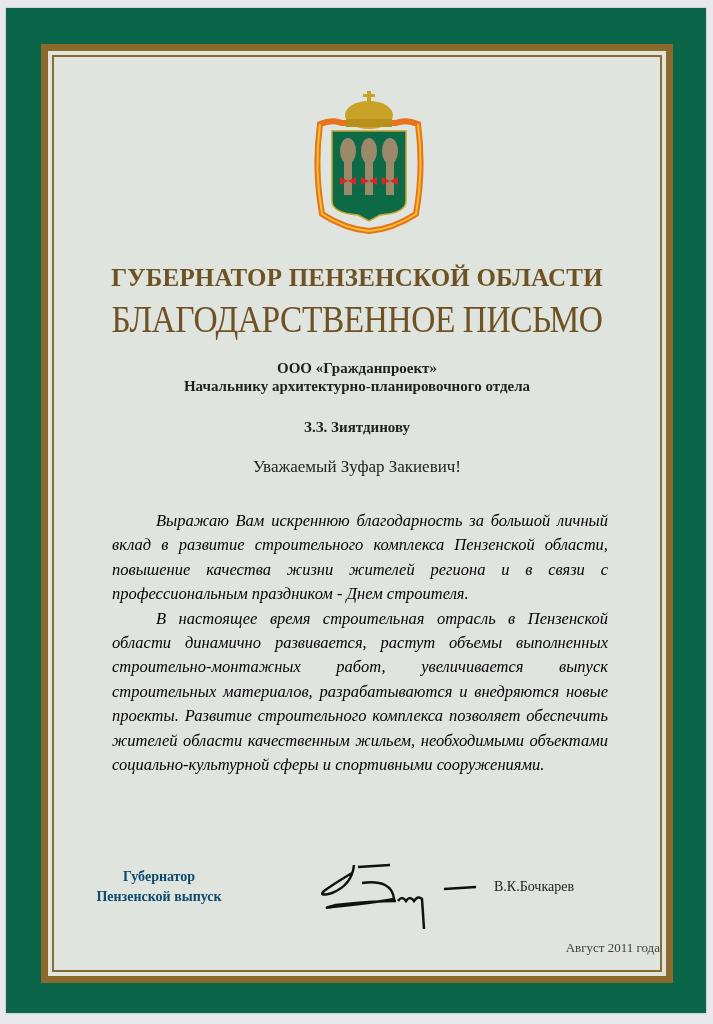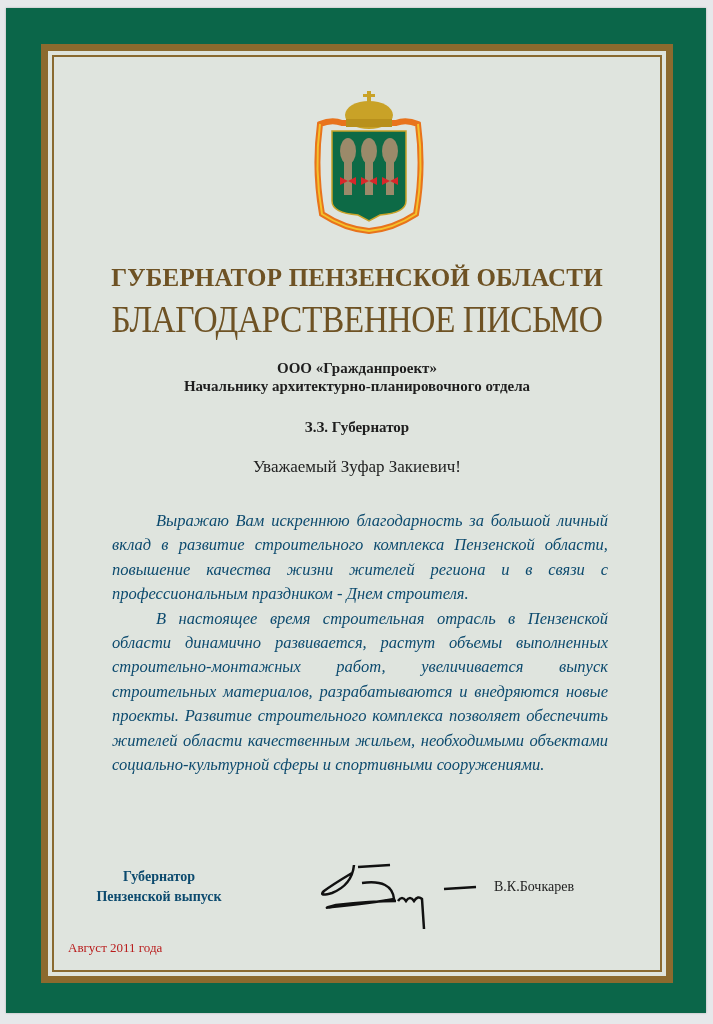--- a/index.html
+++ b/index.html
@@ -45,36 +45,36 @@
     .name {
       position: absolute; left: 0; right: 0; top: 362px; text-align: center;
       font-weight: bold; font-size: 15px; color: #1e1e1e;
     }
     .salutation {
       position: absolute; left: 0; right: 0; top: 400px; text-align: center;
       font-size: 17px; color: #222;
     }
     .body-text {
       position: absolute; left: 58px; right: 52px; top: 452px;
-      font-style: italic; font-size: 16.5px; line-height: 24.4px; color: #0c4a6e;
+      font-style: italic; font-size: 16.5px; line-height: 24.4px; color: #000000;
       text-align: justify;
     }
     .body-text p { margin: 0; text-indent: 44px; }
     .sig-title {
       position: absolute; left: 20px; width: 170px; top: 810px; text-align: center;
       font-weight: bold; font-size: 14px; line-height: 20px; color: #0c4a6e;
     }
     .signature { position: absolute; left: 258px; top: 798px; width: 180px; height: 80px; }
     .sig-name {
       position: absolute; left: 440px; top: 822px;
       font-weight: normal; font-size: 14px; color: #1e1e1e;
     }
     .date {
-      position: absolute; left: 0; right: 0; top: 883px; text-align: left;
-      font-size: 13px; color: #b91c1c; padding-left: 14px;
+      position: absolute; left: 0; right: 0; top: 883px; text-align: right;
+      font-size: 13px; color: #404040; padding-left: 14px;
     }
   </style>
 </head>
 <body>
 
 <div class="sheet">
   <div class="gold-outer">
     <div class="light-band">
       <div class="gold-inner">
         <div class="content">
@@ -107,21 +107,21 @@
           </svg>
 
           <div class="heading1">ГУБЕРНАТОР ПЕНЗЕНСКОЙ ОБЛАСТИ</div>
           <div class="heading2">БЛАГОДАРСТВЕННОЕ ПИСЬМО</div>
 
           <div class="recipient">
             <div>ООО «Гражданпроект»</div>
             <div>Начальнику архитектурно-планировочного отдела</div>
           </div>
 
-          <div class="name">З.З. Губернатор</div>
+          <div class="name">З.З. Зиятдинову</div>
           <div class="salutation">Уважаемый Зуфар Закиевич!</div>
 
           <div class="body-text">
             <p>Выражаю Вам искреннюю благодарность за большой личный вклад в развитие строительного комплекса Пензенской области, повышение качества жизни жителей региона и в связи с профессиональным праздником - Днем строителя.</p>
             <p>В настоящее время строительная отрасль в Пензенской области динамично развивается, растут объемы выполненных строительно-монтажных работ, увеличивается выпуск строительных материалов, разрабатываются и внедряются новые проекты. Развитие строительного комплекса позволяет обеспечить жителей области качественным жильем, необходимыми объектами социально-культурной сферы и спортивными сооружениями.</p>
           </div>
 
           <div class="sig-title">
             <div>Губернатор</div>
             <div>Пензенской выпуск</div>

